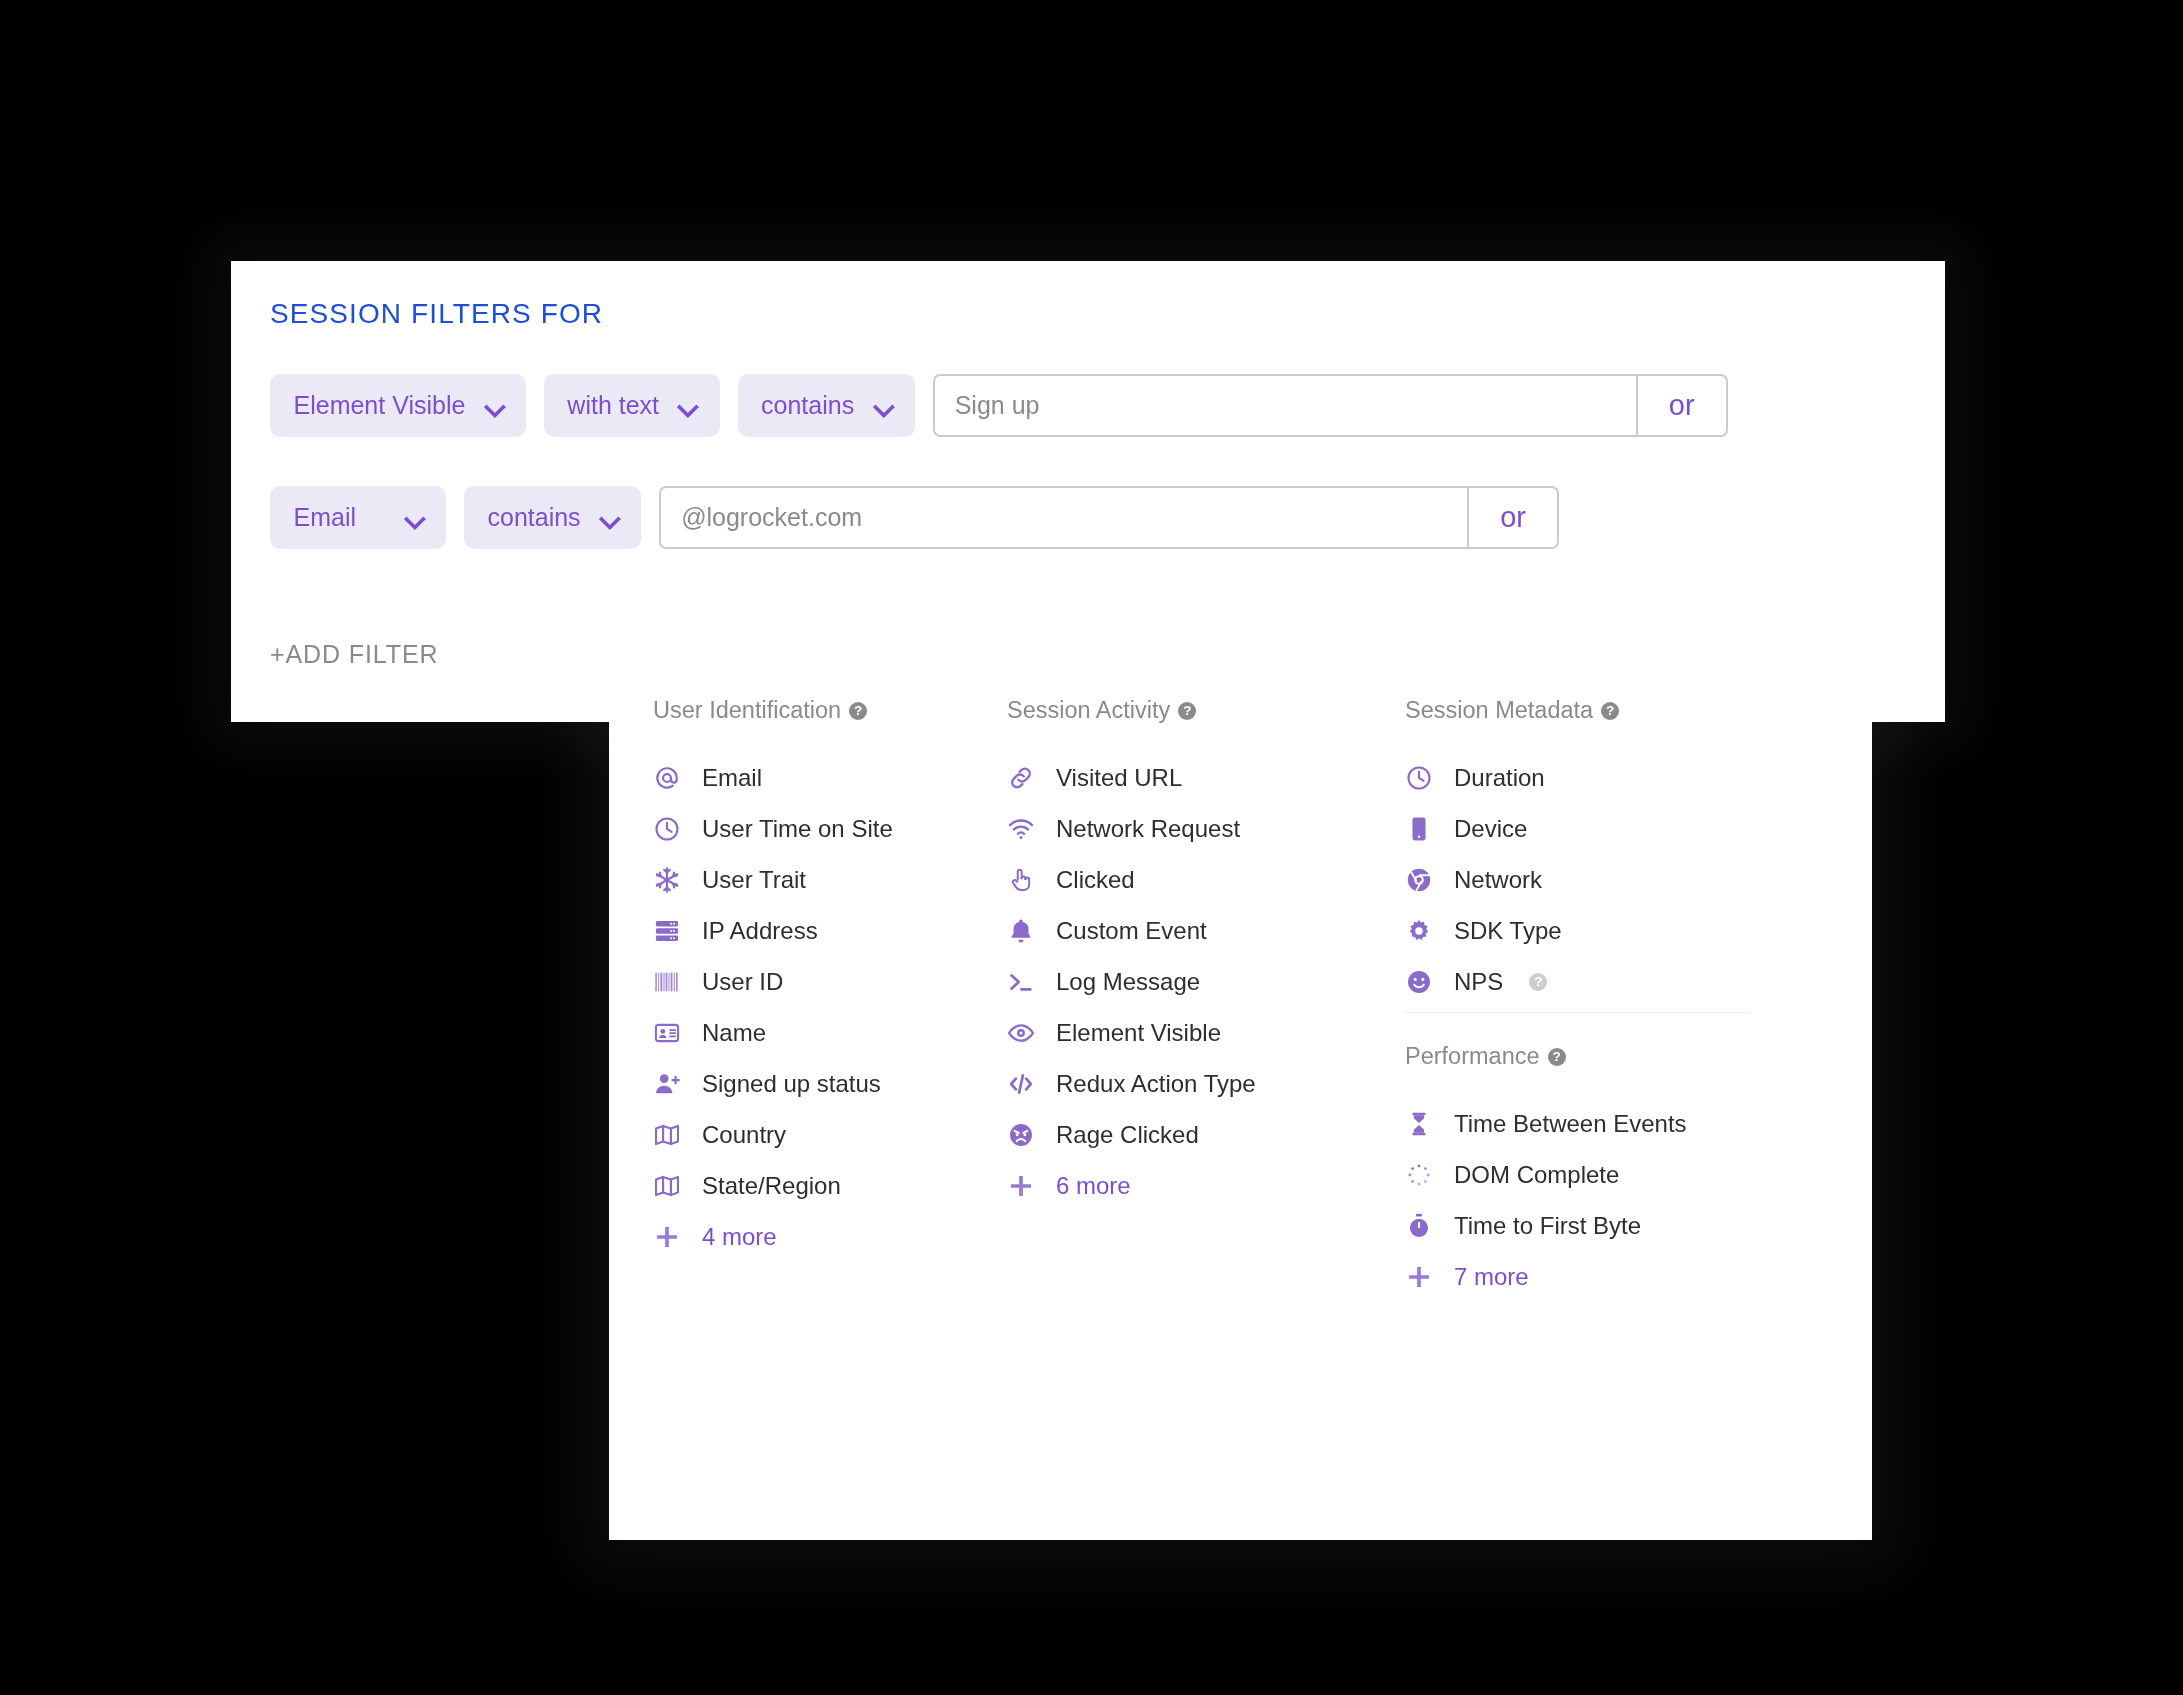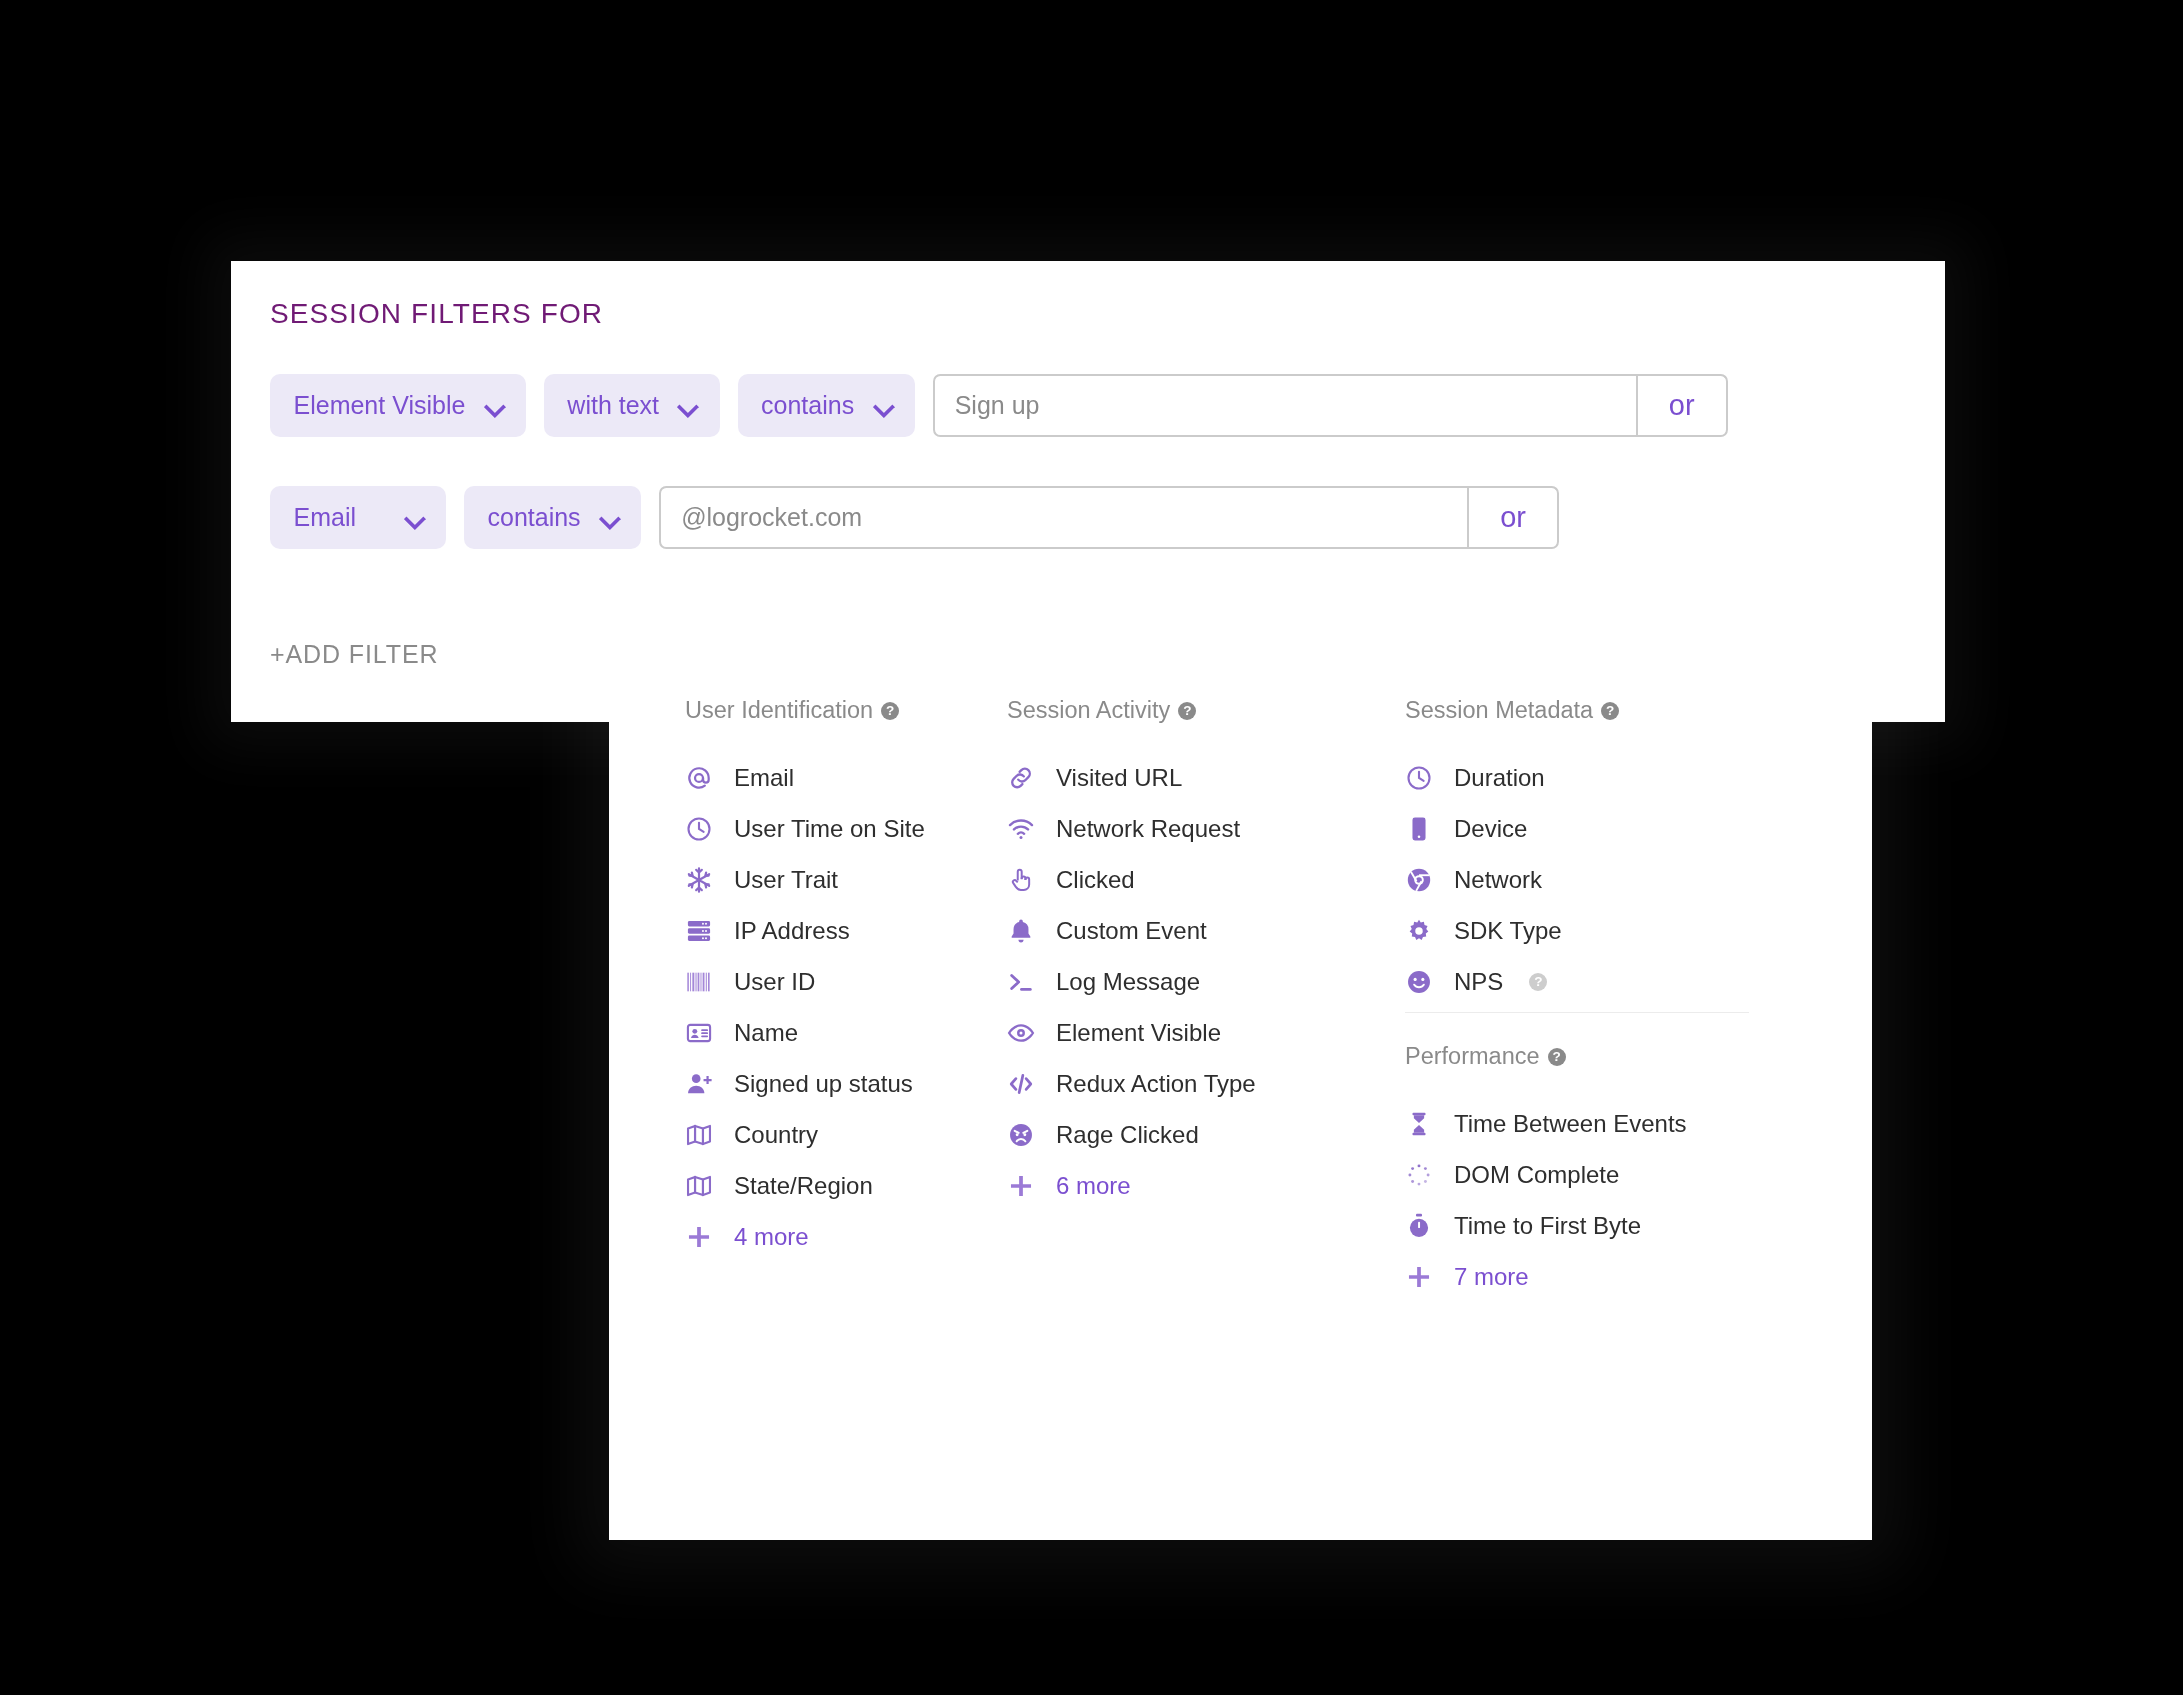--- a/index.html
+++ b/index.html
@@ -16,21 +16,21 @@
     position: absolute;
     left: 231px; top: 261px;
     width: 1714px; height: 461px;
     background: #ffffff;
     box-shadow: 0 0 54px 27px rgba(255,255,255,0.045);
     z-index: 1;
   }
   .panel-title {
     position: absolute; left: 39px; top: 37px;
     font-size: 28px; letter-spacing: 1.1px;
-    color: #701a75; font-weight: 400;
+    color: #1d4ed8; font-weight: 400;
   }
 
   .filter-row { position: absolute; display: flex; align-items: center; }
   .row1 { left: 39px; top: 113px; }
   .row2 { left: 39px; top: 225px; }
 
   .chip {
     background: #ece9f7;
     border-radius: 10px;
     height: 63px;
@@ -91,21 +91,21 @@
   .menu-panel {
     position: absolute;
     left: 609px; top: 644px;
     width: 1263px; height: 896px;
     background: #ffffff;
     box-shadow: 0 0 63px 32px rgba(255,255,255,0.05);
     z-index: 2;
   }
   .cols { display: flex; padding: 53px 0 0 0; }
   .col { flex: 0 0 auto; }
-  .col-1 { width: 398px; padding-left: 76px; }
+  .col-1 { width: 398px; padding-left: 44px; }
   .col-2 { width: 398px; }
   .col-3 { width: 402px; }
 
   .col-head {
     display: flex; align-items: center;
     font-size: 23.5px; color: #8a8a8a;
     margin-bottom: 28px;
     white-space: nowrap;
   }
   .col-head.perf { margin-top: 30px; }

